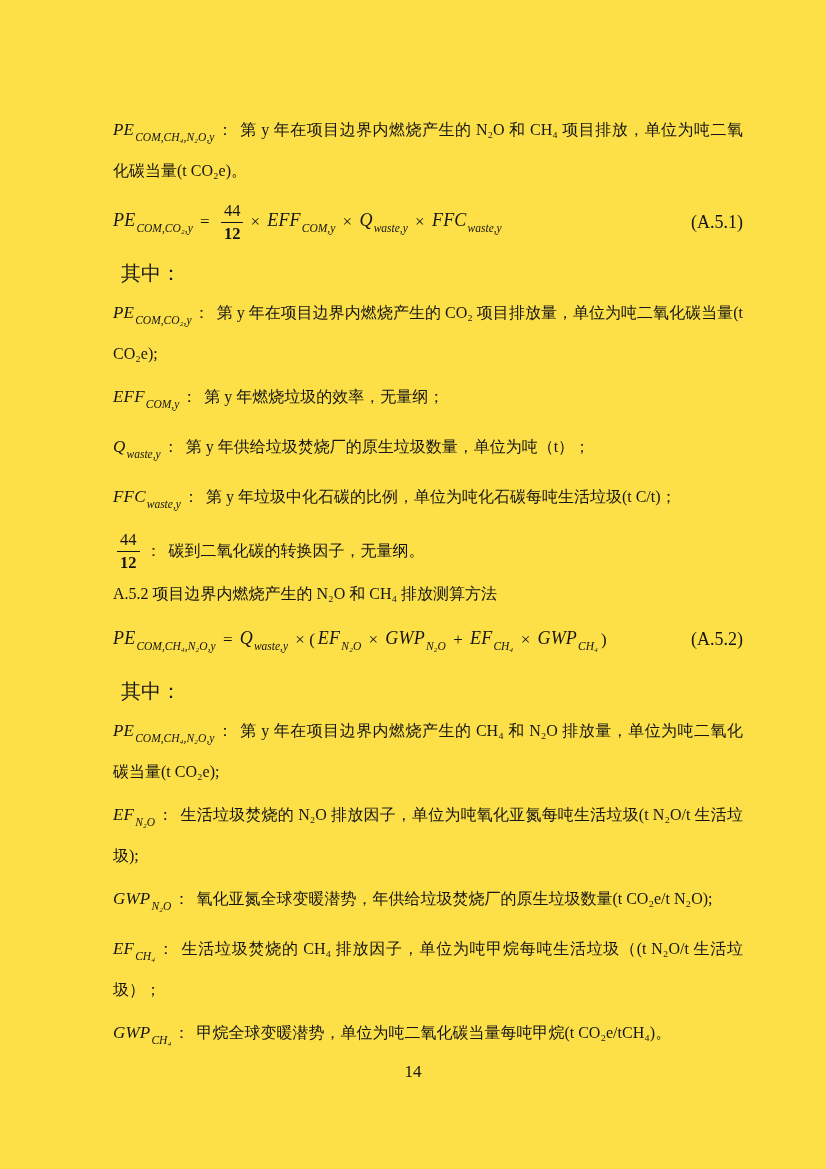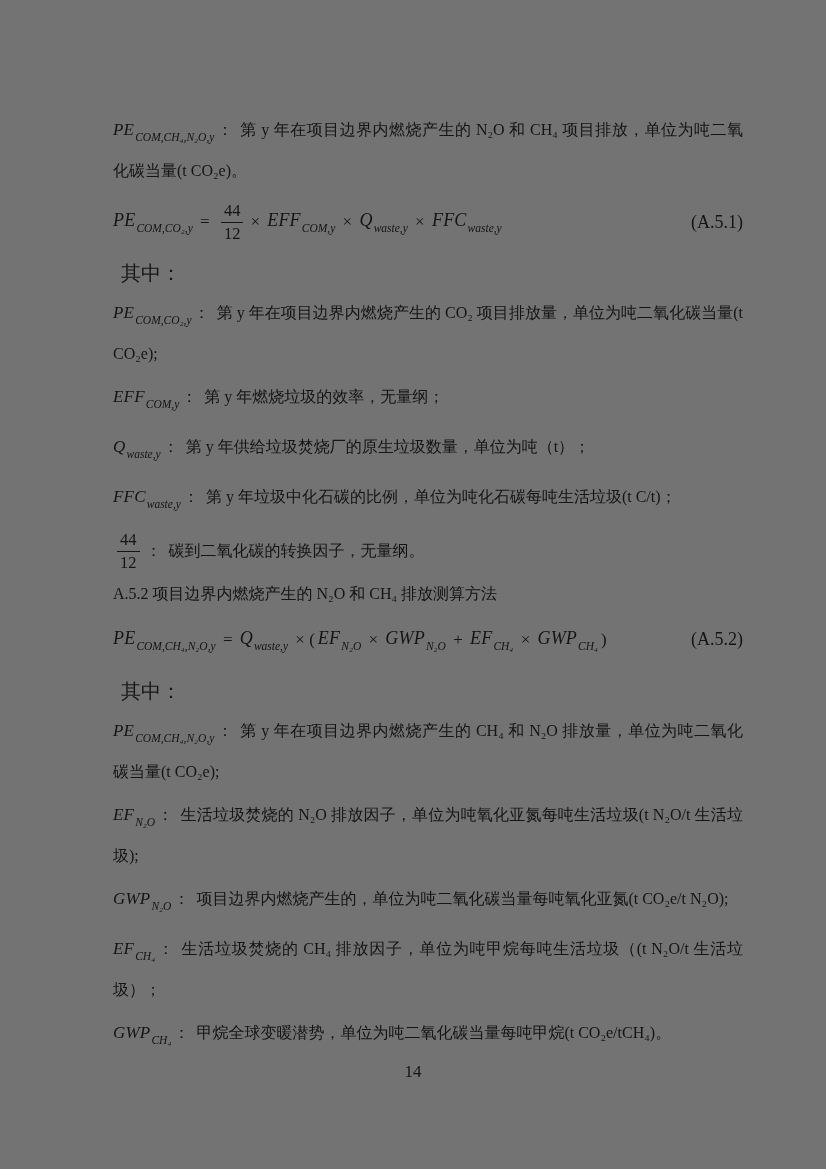--- a/index.html
+++ b/index.html
@@ -3,21 +3,21 @@
 <meta charset="utf-8">
 <style>
   html, body { margin: 0; padding: 0; }
   body {
     width: 826px; height: 1169px;
     background: #ffffff;
     position: relative;
     font-family: "Liberation Serif", "DejaVu Serif", serif;
     color: #151515;
   }
-  .page { position: absolute; inset: 0; background: #737373; overflow: hidden; }
+  .page { position: absolute; inset: 0; background: #fde047; overflow: hidden; }
   .content { position: absolute; left: 113px; top: 104px; width: 630px; }
 
   .line { text-align: justify; }
   .term { font-size: 16px; line-height: 34px; margin: 9px 0; }
   .plain { font-size: 20px; line-height: 26px; margin: 13px 0 10px 8px; }
   .heading { font-size: 16px; line-height: 26px; margin: 4px 0 2px 0; text-align: left; }
 
   .formula {
     display: flex; justify-content: space-between; align-items: center;
     margin: 8px 0 6px 0; min-height: 50px; text-align: left;
@@ -30,21 +30,21 @@
   .term .mvar .base { font-size: 17px; }
   .msub { font-style: italic; font-size: 11.5px; vertical-align: -6px; margin-left: 1px; }
 
   .sep { margin: 0 7px 0 2px; }
 
   .mfrac {
     display: inline-block; vertical-align: middle; text-align: center;
     font-style: normal; font-size: 16.5px; line-height: 1.2; margin: 0 4px;
   }
   .mfrac .num { display: block; border-bottom: 1.4px solid #151515; padding: 0 3px 1px 3px; }
-  .mfrac .den { display: block; padding-top: 1px; }
+  .mfrac .den { display: block; padding-top: 1px; font-weight: bold; }
 
   .op { font-style: normal; font-size: 17px; padding: 0 3px; white-space: pre; }
 
   .fracterm { display: flex; align-items: center; margin: 8px 0; font-size: 16px; }
 
   .page-number {
     position: absolute; top: 1062px; left: 0; width: 100%;
     text-align: center; font-size: 17px;
   }
 </style>
@@ -98,18 +98,18 @@
           <span class="mvar"><span class="base">EF</span><span class="msub">CH₄</span></span>
           <span class="op"> × </span>
           <span class="mvar"><span class="base">GWP</span><span class="msub">CH₄</span></span>
           <span class="op">)</span>
         </span>
         <span class="flabel">(A.5.2)</span>
       </div>
       <div class="line plain">其中：</div>
       <div class="line term"><span class="mvar"><span class="base">PE</span><span class="msub">COM,CH₄,N₂O,y</span></span><span class="sep">：</span><span class="desc">第 y 年在项目边界内燃烧产生的 CH₄ 和 N₂O 排放量，单位为吨二氧化碳当量(t CO₂e);</span></div>
       <div class="line term"><span class="mvar"><span class="base">EF</span><span class="msub">N₂O</span></span><span class="sep">：</span><span class="desc">生活垃圾焚烧的 N₂O 排放因子，单位为吨氧化亚氮每吨生活垃圾(t N₂O/t 生活垃圾);</span></div>
-      <div class="line term"><span class="mvar"><span class="base">GWP</span><span class="msub">N₂O</span></span><span class="sep">：</span><span class="desc">项目边界内燃烧产生的，单位为吨二氧化碳当量每吨氧化亚氮(t CO₂e/t N₂O);</span></div>
+      <div class="line term"><span class="mvar"><span class="base">GWP</span><span class="msub">N₂O</span></span><span class="sep">：</span><span class="desc">氧化亚氮全球变暖潜势，年供给垃圾焚烧厂的原生垃圾数量(t CO₂e/t N₂O);</span></div>
       <div class="line term"><span class="mvar"><span class="base">EF</span><span class="msub">CH₄</span></span><span class="sep">：</span><span class="desc">生活垃圾焚烧的 CH₄ 排放因子，单位为吨甲烷每吨生活垃圾（(t N₂O/t 生活垃圾）；</span></div>
       <div class="line term"><span class="mvar"><span class="base">GWP</span><span class="msub">CH₄</span></span><span class="sep">：</span><span class="desc">甲烷全球变暖潜势，单位为吨二氧化碳当量每吨甲烷(t CO₂e/tCH₄)。</span></div>
     </div>
   <div class="page-number">14</div>
 </div>
 
 </body></html>

